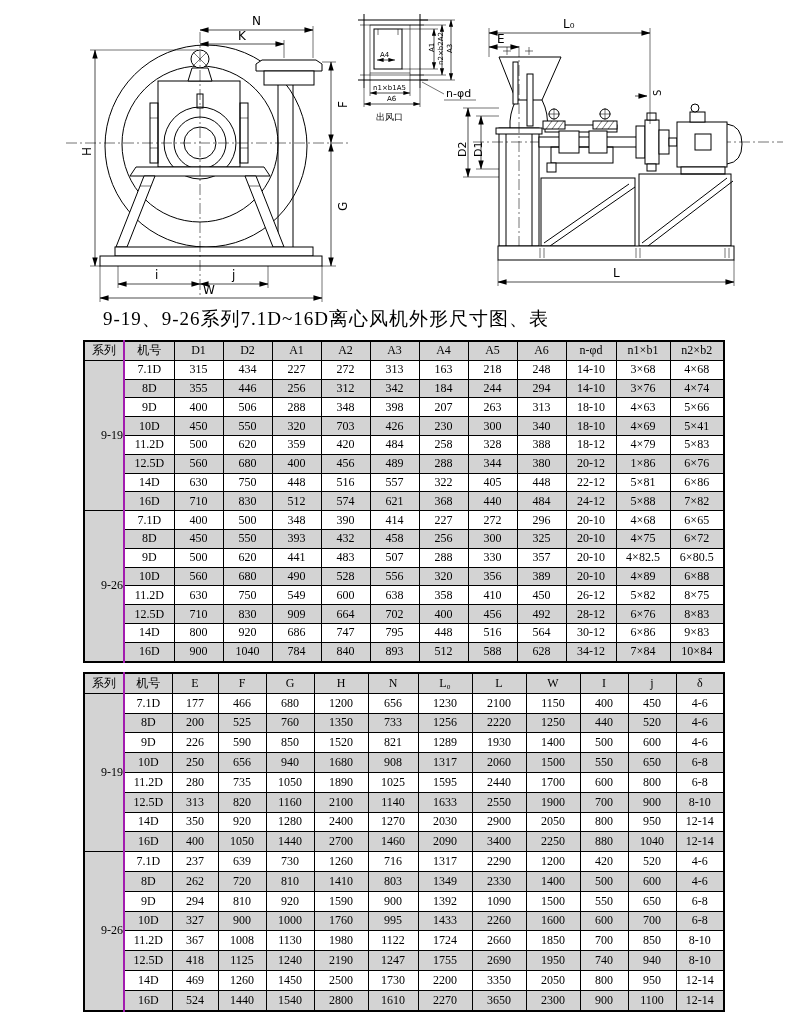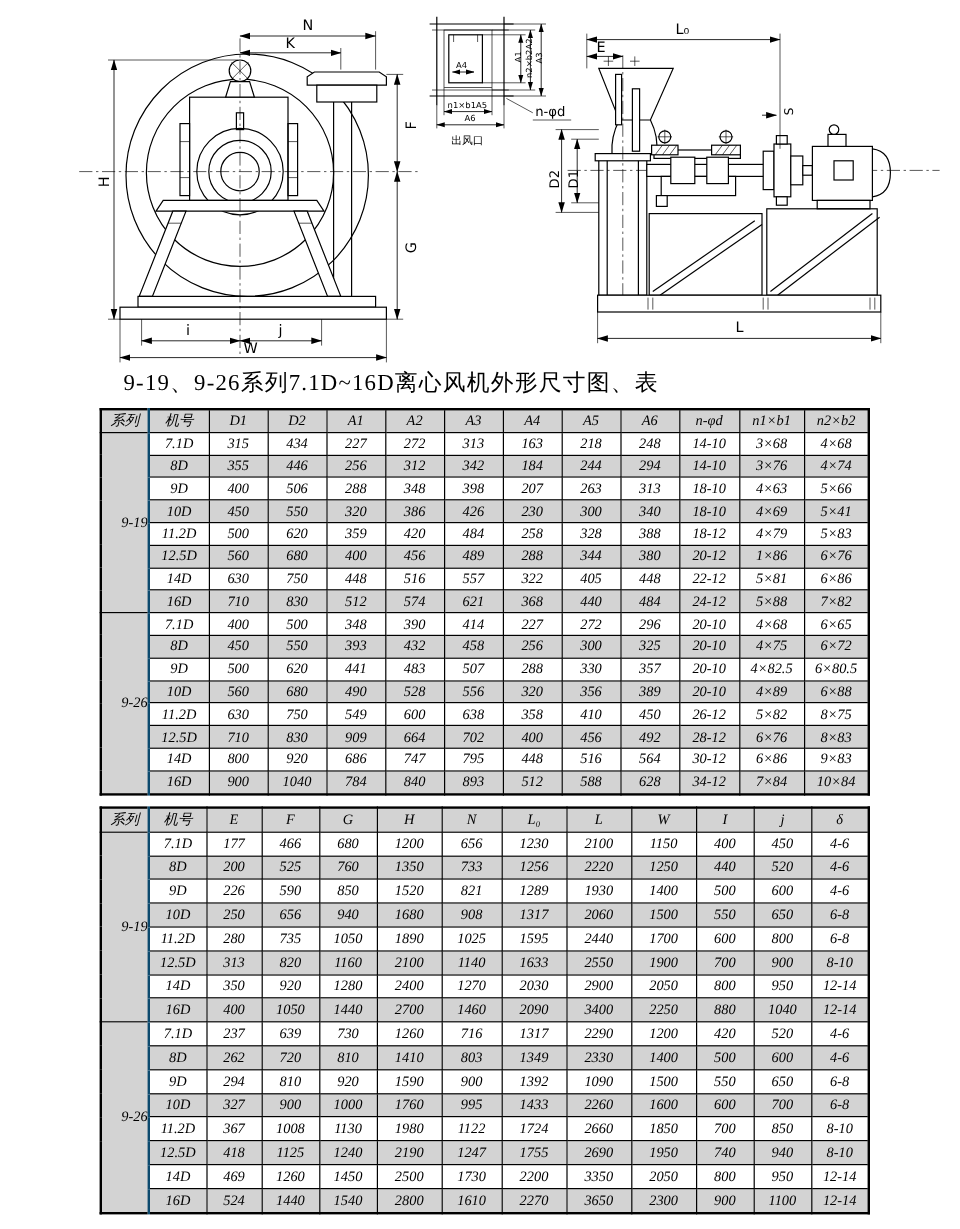--- a/index.html
+++ b/index.html
@@ -17,30 +17,30 @@
   .dim{fill:none;stroke:#000;stroke-width:.7;}
   #fv .dim{marker-start:url(#ar1);marker-end:url(#ar1);}
   #od .dim{marker-start:url(#ar2);marker-end:url(#ar2);}
   #sv .dim{marker-start:url(#ar3);marker-end:url(#ar3);}
   #sv .dime{fill:none;stroke:#000;stroke-width:.7;marker-end:url(#ar3);}
   .lbl{font-family:"DejaVu Sans","Liberation Sans",sans-serif;font-size:12px;fill:#000;}
   .lbls{font-family:"DejaVu Sans","Liberation Sans",sans-serif;font-size:7px;fill:#000;}
   .lblc{font-family:"DejaVu Sans","Liberation Sans",sans-serif;font-size:9px;fill:#000;}
   #title{position:absolute;left:0;top:306px;width:652px;text-align:center;
          font-size:19px;letter-spacing:1px;font-weight:500;}
-  table.dim-table{border-collapse:collapse;border:2px solid #000;table-layout:fixed;background:#fff;font-style:italic;}
+  table.dim-table{border-collapse:collapse;border:2px solid #000;table-layout:fixed;background:#fff;}
   #table1{position:absolute;left:83px;top:340px;}
   #table2{position:absolute;left:83px;top:672px;}
   .dim-table th,.dim-table td{border:1px solid #000;text-align:center;vertical-align:middle;
       padding:0;font-size:12px;font-weight:normal;overflow:hidden;white-space:nowrap;}
   #table1 th,#table1 td{height:17.8px;}
   #table2 th,#table2 td{height:18.8px;}
   .dim-table thead th{background:#d3d3d3;}
   .dim-table th.series{background:#d3d3d3;padding-left:16px;}
-  .dim-table td.jihao,.dim-table thead th.jihao{border-left:2px solid #0c4a6e;}
+  .dim-table td.jihao,.dim-table thead th.jihao{border-left:2px solid #a21caf;}
   .dim-table tbody tr.even td{background:#d3d3d3;}
 </style>
 </head>
 <body>
 
 <div id="drawings">
 
   <svg id="fv" width="322" height="302" viewBox="0 0 322 302">
     <defs>
       <marker id="ar1" viewBox="0 0 10 6" refX="9.5" refY="3" markerWidth="9" markerHeight="6" orient="auto-start-reverse" markerUnits="userSpaceOnUse">
@@ -345,21 +345,21 @@
         <td>313</td>
         <td>18-10</td>
         <td>4×63</td>
         <td>5×66</td>
       </tr>
       <tr class="even">
         <td class="jihao">10D</td>
         <td>450</td>
         <td>550</td>
         <td>320</td>
-        <td>386</td>
+        <td>703</td>
         <td>426</td>
         <td>230</td>
         <td>300</td>
         <td>340</td>
         <td>18-10</td>
         <td>4×69</td>
         <td>5×41</td>
       </tr>
       <tr>
         <td class="jihao">11.2D</td>

